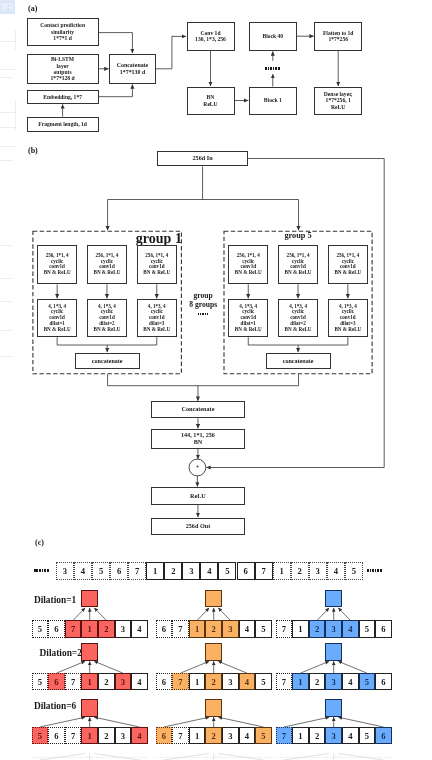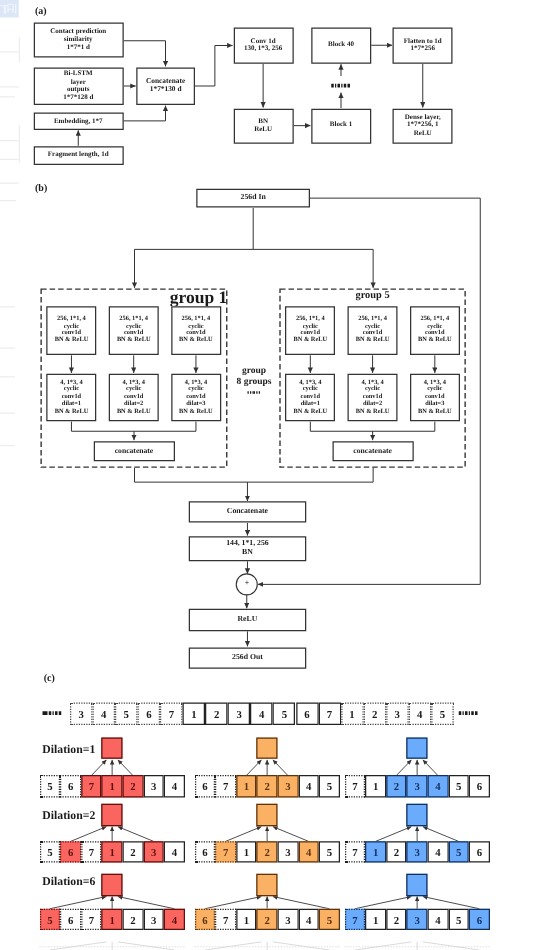--- a/index.html
+++ b/index.html
@@ -333,21 +333,21 @@
       <div class="cell" style="left: 255.2px; top: 620.4px; width: 16.6px; height: 17.3px; font-size: 8.6px; background: rgb(255, 255, 255); color: rgb(26, 26, 26); border: 1px solid rgb(34, 34, 34);">5</div>
       <div class="csq" style="left: 205px; top: 589.9px; width: 17.4px; height: 17.4px; background: rgb(251, 177, 99); border-color: rgb(90, 51, 16);"></div>
       <div class="cell" style="left: 275.6px; top: 620.4px; width: 16.6px; height: 17.3px; font-size: 8.6px; background: rgb(255, 255, 255); color: rgb(26, 26, 26); border: 1px dotted rgb(34, 34, 34);">7</div>
       <div class="cell" style="left: 292.2px; top: 620.4px; width: 16.6px; height: 17.3px; font-size: 8.6px; background: rgb(255, 255, 255); color: rgb(26, 26, 26); border: 1px solid rgb(34, 34, 34);">1</div>
       <div class="cell" style="left: 308.8px; top: 620.4px; width: 16.6px; height: 17.3px; font-size: 8.6px; background: rgb(106, 171, 251); color: rgb(19, 48, 94); border: 1px solid rgb(19, 48, 94);">2</div>
       <div class="cell" style="left: 325.4px; top: 620.4px; width: 16.6px; height: 17.3px; font-size: 8.6px; background: rgb(106, 171, 251); color: rgb(19, 48, 94); border: 1px solid rgb(19, 48, 94);">3</div>
       <div class="cell" style="left: 342px; top: 620.4px; width: 16.6px; height: 17.3px; font-size: 8.6px; background: rgb(106, 171, 251); color: rgb(19, 48, 94); border: 1px solid rgb(19, 48, 94);">4</div>
       <div class="cell" style="left: 358.6px; top: 620.4px; width: 16.6px; height: 17.3px; font-size: 8.6px; background: rgb(255, 255, 255); color: rgb(26, 26, 26); border: 1px solid rgb(34, 34, 34);">5</div>
       <div class="cell" style="left: 375.2px; top: 620.4px; width: 16.6px; height: 17.3px; font-size: 8.6px; background: rgb(255, 255, 255); color: rgb(26, 26, 26); border: 1px solid rgb(34, 34, 34);">6</div>
       <div class="csq" style="left: 325px; top: 589.9px; width: 17.4px; height: 17.4px; background: rgb(106, 171, 251); border-color: rgb(19, 48, 94);"></div>
-      <div style="position: absolute; left: 33.9px; top: 647.5px; width: 48px; font-size: 9.4px; font-weight: bold; color: rgb(26, 26, 26); white-space: nowrap; text-align: left;">Dilation=2</div>
+      <div style="position: absolute; left: 33.9px; top: 647.5px; width: 48px; font-size: 9.4px; font-weight: bold; color: rgb(26, 26, 26); white-space: nowrap; text-align: right;">Dilation=2</div>
       <div class="cell" style="left: 31.6px; top: 673.1px; width: 16.6px; height: 17.3px; font-size: 8.6px; background: rgb(255, 255, 255); color: rgb(26, 26, 26); border: 1px dotted rgb(34, 34, 34);">5</div>
       <div class="cell" style="left: 48.2px; top: 673.1px; width: 16.6px; height: 17.3px; font-size: 8.6px; background: rgb(250, 101, 96); color: rgb(94, 18, 16); border: 1px dotted rgb(94, 18, 16);">6</div>
       <div class="cell" style="left: 64.8px; top: 673.1px; width: 16.6px; height: 17.3px; font-size: 8.6px; background: rgb(255, 255, 255); color: rgb(26, 26, 26); border: 1px dotted rgb(34, 34, 34);">7</div>
       <div class="cell" style="left: 81.4px; top: 673.1px; width: 16.6px; height: 17.3px; font-size: 8.6px; background: rgb(250, 101, 96); color: rgb(94, 18, 16); border: 1px solid rgb(94, 18, 16);">1</div>
       <div class="cell" style="left: 98px; top: 673.1px; width: 16.6px; height: 17.3px; font-size: 8.6px; background: rgb(255, 255, 255); color: rgb(26, 26, 26); border: 1px solid rgb(34, 34, 34);">2</div>
       <div class="cell" style="left: 114.6px; top: 673.1px; width: 16.6px; height: 17.3px; font-size: 8.6px; background: rgb(250, 101, 96); color: rgb(94, 18, 16); border: 1px solid rgb(94, 18, 16);">3</div>
       <div class="cell" style="left: 131.2px; top: 673.1px; width: 16.6px; height: 17.3px; font-size: 8.6px; background: rgb(255, 255, 255); color: rgb(26, 26, 26); border: 1px solid rgb(34, 34, 34);">4</div>
       <div class="csq" style="left: 81px; top: 643.3px; width: 17.4px; height: 17.4px; background: rgb(250, 101, 96); border-color: rgb(94, 18, 16);"></div>
       <div class="cell" style="left: 155.6px; top: 673.1px; width: 16.6px; height: 17.3px; font-size: 8.6px; background: rgb(255, 255, 255); color: rgb(26, 26, 26); border: 1px dotted rgb(34, 34, 34);">6</div>
       <div class="cell" style="left: 172.2px; top: 673.1px; width: 16.6px; height: 17.3px; font-size: 8.6px; background: rgb(251, 177, 99); color: rgb(90, 51, 16); border: 1px dotted rgb(90, 51, 16);">7</div>

